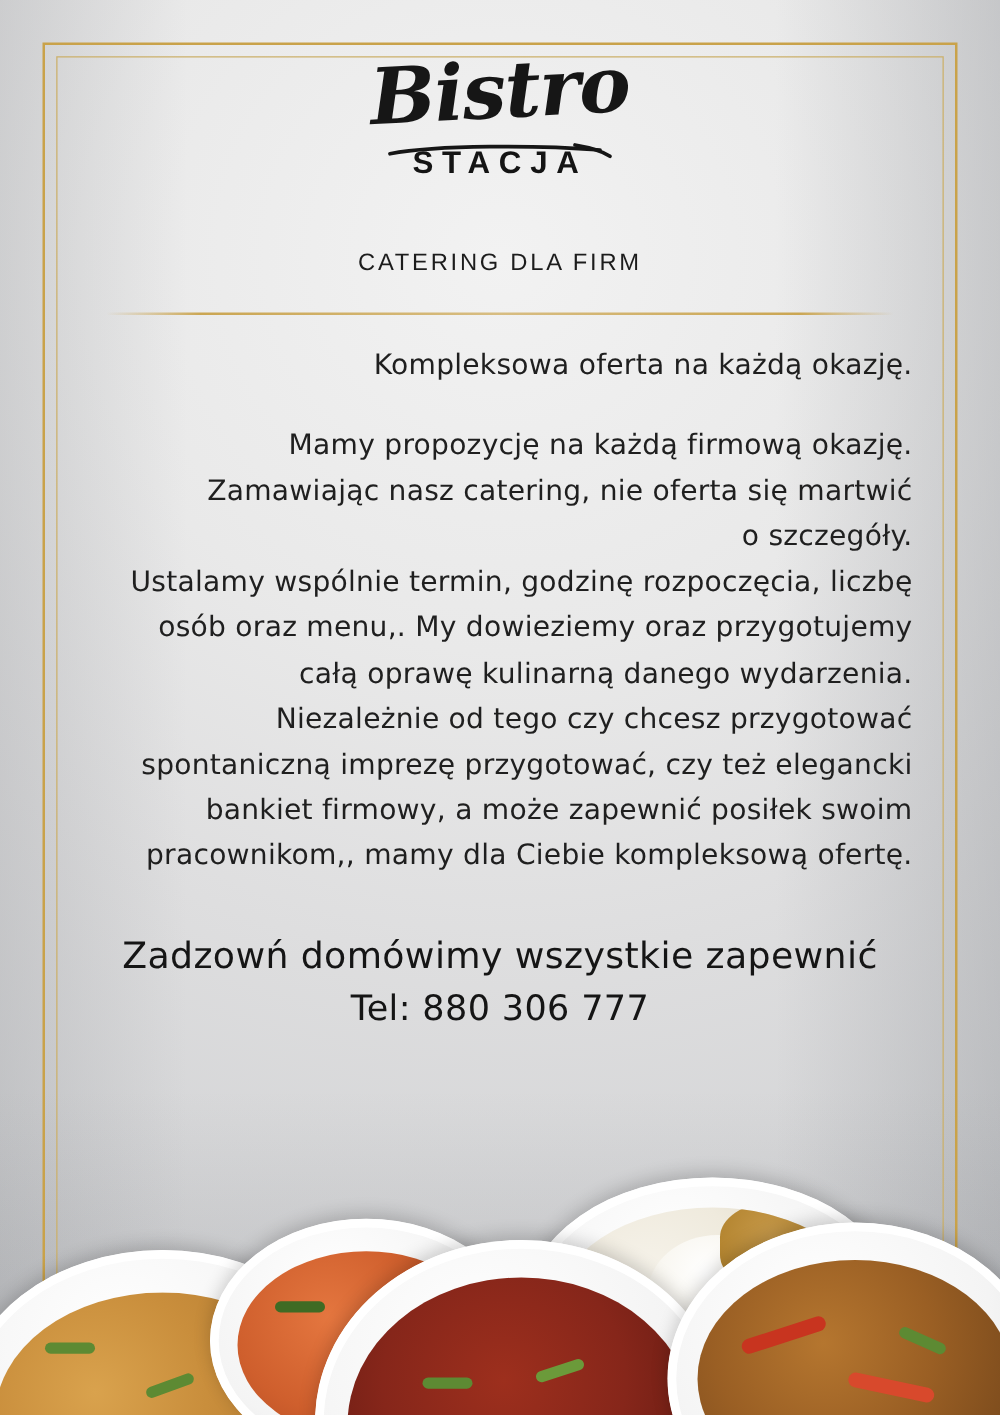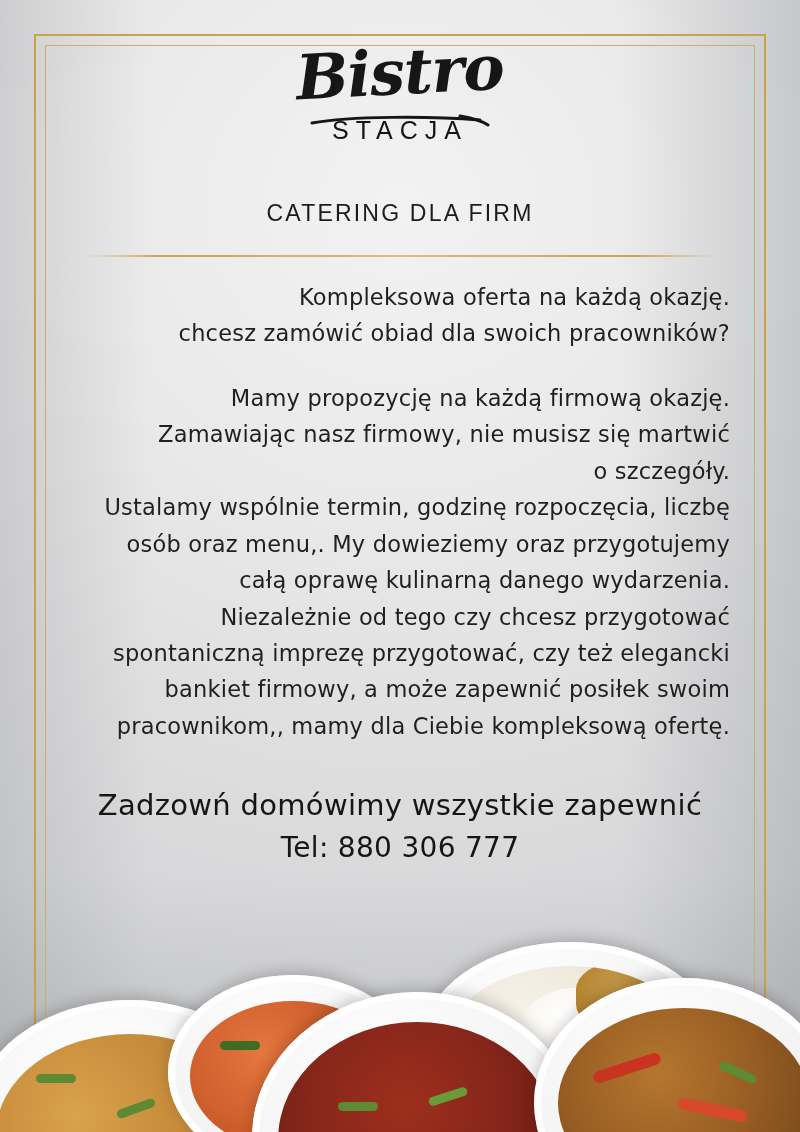--- a/index.html
+++ b/index.html
@@ -89,30 +89,30 @@
     position: absolute;
     left: 50%;
     transform: translateX(-50%);
     top: 72px;
     width: 180px;
     height: 14px;
   }
   .logo-sub {
     margin-top: 12px;
     font-size: 25px;
-    font-weight: 400;
+    font-weight: 700;
     letter-spacing: 7px;
     color: #141414;
     font-family: "Liberation Sans", sans-serif;
   }
 
   
   .heading {
     margin-top: 40px;
-    font-size: 23px;
+    font-size: 19px;
     letter-spacing: 2.2px;
     color: #1c1c1c;
     font-family: "Liberation Sans", sans-serif;
     font-weight: 400;
   }
 
   .divider {
     margin: 28px auto 0;
     width: 630px;
     height: 2px;
@@ -277,26 +277,25 @@
     </div>
 
     <div class="heading">CATERING DLA FIRM</div>
 
     <div class="divider"></div>
 
     <div class="body-block">
 
       <div class="para">
         <div>Kompleksowa oferta na każdą okazję.</div>
-        <div>chcesz zamówić obiad dla swoich pracowników?</div>
       </div>
 
       <div class="para">
         <div>Mamy propozycję na każdą firmową okazję.</div>
-        <div>Zamawiając nasz firmowy, nie musisz się martwić</div>
+        <div>Zamawiając nasz catering, nie oferta się martwić</div>
         <div>o szczegóły.</div>
         <div>Ustalamy wspólnie termin, godzinę rozpoczęcia, liczbę</div>
         <div>osób oraz menu,. My dowieziemy oraz przygotujemy</div>
         <div>całą oprawę kulinarną danego wydarzenia.</div>
         <div>Niezależnie od tego czy chcesz przygotować</div>
         <div>spontaniczną imprezę przygotować, czy też elegancki</div>
         <div>bankiet firmowy, a może zapewnić posiłek swoim</div>
         <div>pracownikom,, mamy dla Ciebie kompleksową ofertę.</div>
       </div>
 

